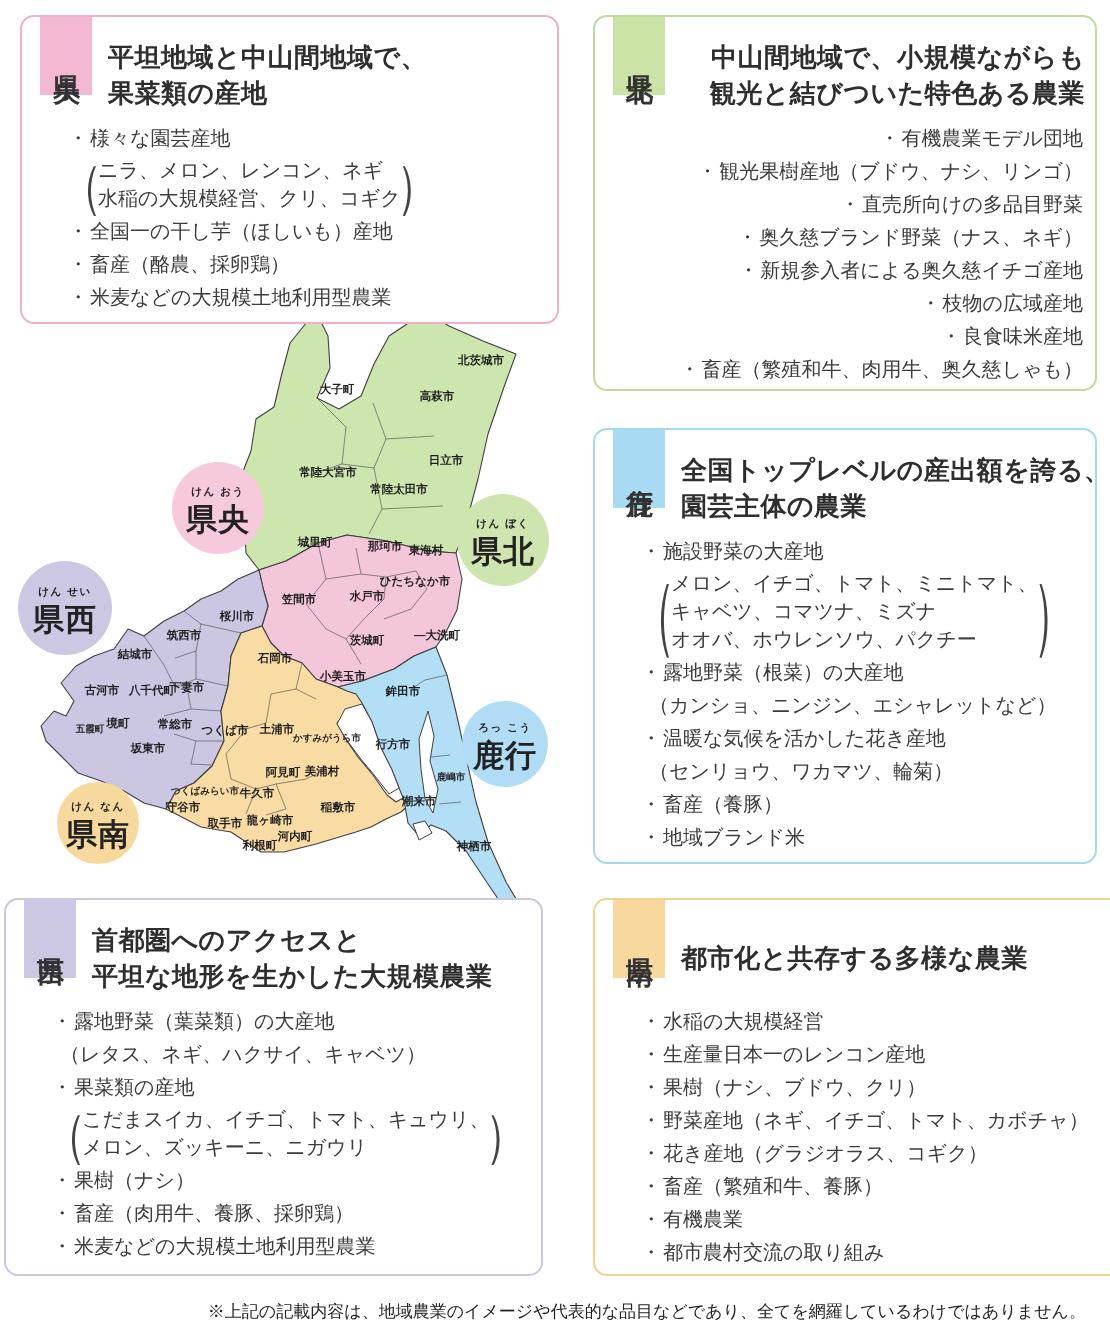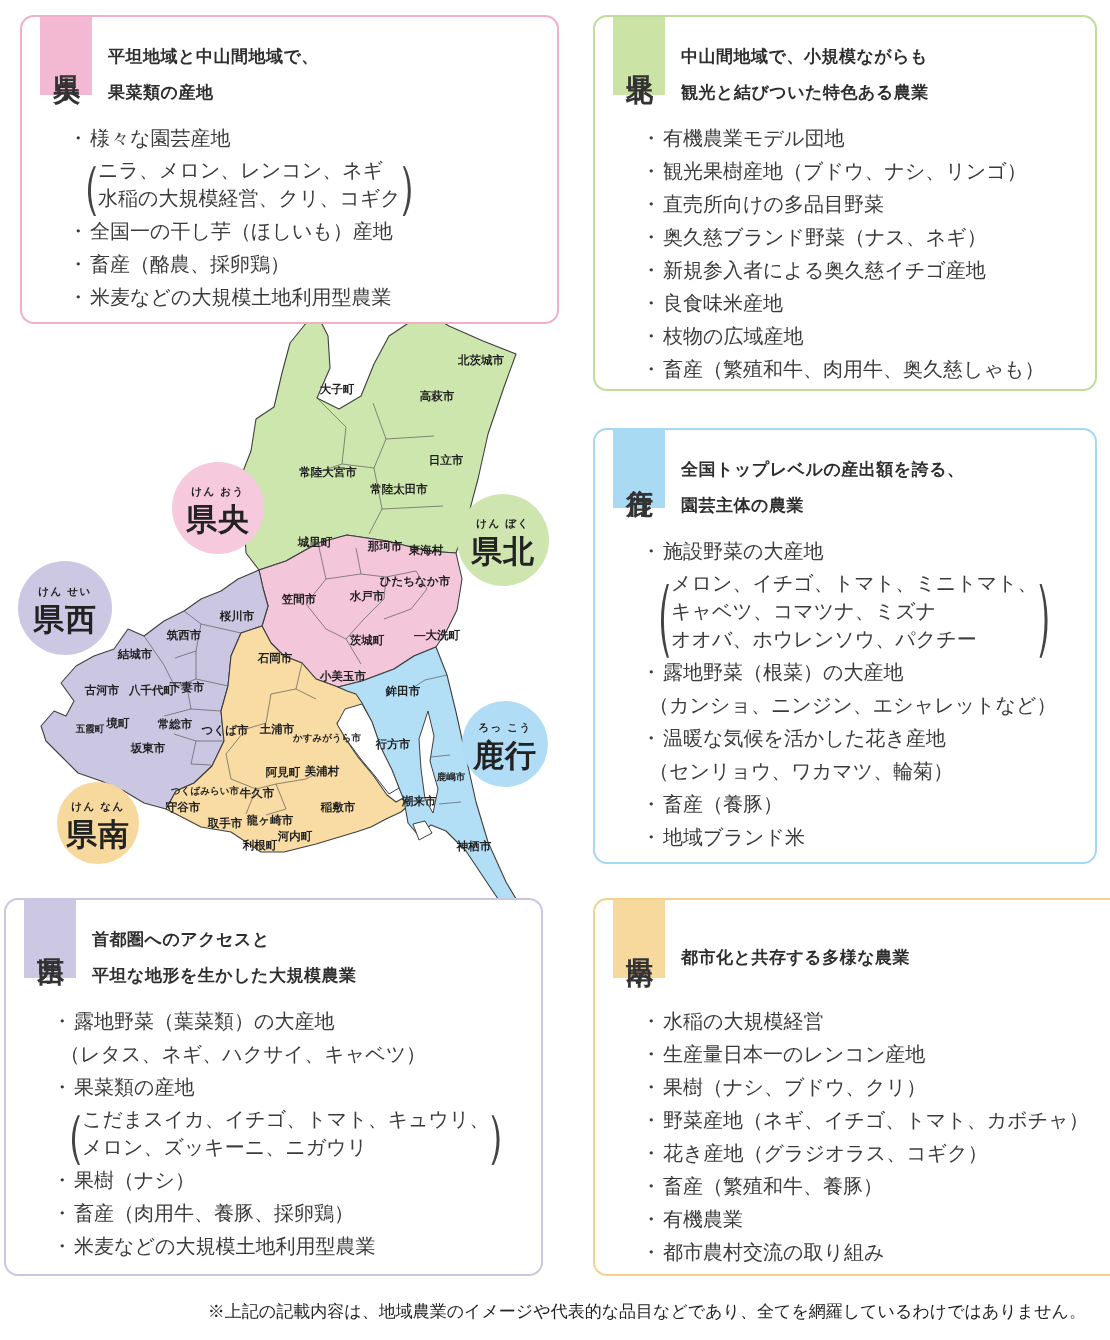--- a/index.html
+++ b/index.html
@@ -17,21 +17,21 @@
   .box-kennan {left:593px;top:898px; width:500px;height:374px;padding-left:36px;}
   .tag{
     position:absolute;left:18px;top:0;width:52px;height:78px;
     writing-mode:vertical-rl;text-orientation:upright;
     display:flex;align-items:center;justify-content:center;
     font-weight:bold;font-size:27px;color:#333;letter-spacing:2px;line-height:1;
   }
   .title{
     position:absolute;left:86px;top:14px;right:10px;min-height:88px;
     display:flex;flex-direction:column;justify-content:center;
-    font-weight:bold;font-size:17px;color:#2e2e2e;line-height:36px;letter-spacing:.5px;
+    font-weight:bold;font-size:26px;color:#2e2e2e;line-height:36px;letter-spacing:.5px;
   }
   .title div{white-space:nowrap;}
   .items{
     position:absolute;left:46px;top:106px;right:12px;
     font-family:Liberation Mono, monospace;font-size:20px;color:#3b3b3b;
   }
   .item{line-height:33px;white-space:nowrap;}
   .item .blt{margin-right:2px;}
   .item.cont{padding-left:8px;}
   .pgroup{display:flex;align-items:center;margin:2px 0 2px 6px;}
@@ -157,34 +157,34 @@
         <span class="pr">
           <span class="prc pg2">）</span>
         </span>
       </div>
       <div class="item bullet"><span class="blt">・</span>全国一の干し芋（ほしいも）産地</div>
       <div class="item bullet"><span class="blt">・</span>畜産（酪農、採卵鶏）</div>
       <div class="item bullet"><span class="blt">・</span>米麦などの大規模土地利用型農業</div>
     </div>
 </div>
 
-<div class="box box-kenpoku" style="border-color: rgb(190, 221, 154);">
+<div class="box box-kenpoku" style="border-color: rgb(190, 221, 154); text-align: right;">
   <div class="tag" style="background: rgb(203, 227, 165);">県北</div>
   <div class="title">
     <div>中山間地域で、小規模ながらも</div>
     <div>観光と結びついた特色ある農業</div>
   </div>
   <div class="items">
       <div class="item bullet"><span class="blt">・</span>有機農業モデル団地</div>
       <div class="item bullet"><span class="blt">・</span>観光果樹産地（ブドウ、ナシ、リンゴ）</div>
       <div class="item bullet"><span class="blt">・</span>直売所向けの多品目野菜</div>
       <div class="item bullet"><span class="blt">・</span>奥久慈ブランド野菜（ナス、ネギ）</div>
       <div class="item bullet"><span class="blt">・</span>新規参入者による奥久慈イチゴ産地</div>
+      <div class="item bullet"><span class="blt">・</span>枝物の広域産地</div>
       <div class="item bullet"><span class="blt">・</span>良食味米産地</div>
-      <div class="item bullet"><span class="blt">・</span>枝物の広域産地</div>
       <div class="item bullet"><span class="blt">・</span>畜産（繁殖和牛、肉用牛、奥久慈しゃも）</div>
     </div>
 </div>
 
 <div class="box box-rokko" style="border-color: rgb(165, 216, 243);">
   <div class="tag" style="background: rgb(169, 218, 243);">鹿行</div>
   <div class="title">
     <div>全国トップレベルの産出額を誇る、</div>
     <div>園芸主体の農業</div>
   </div>

